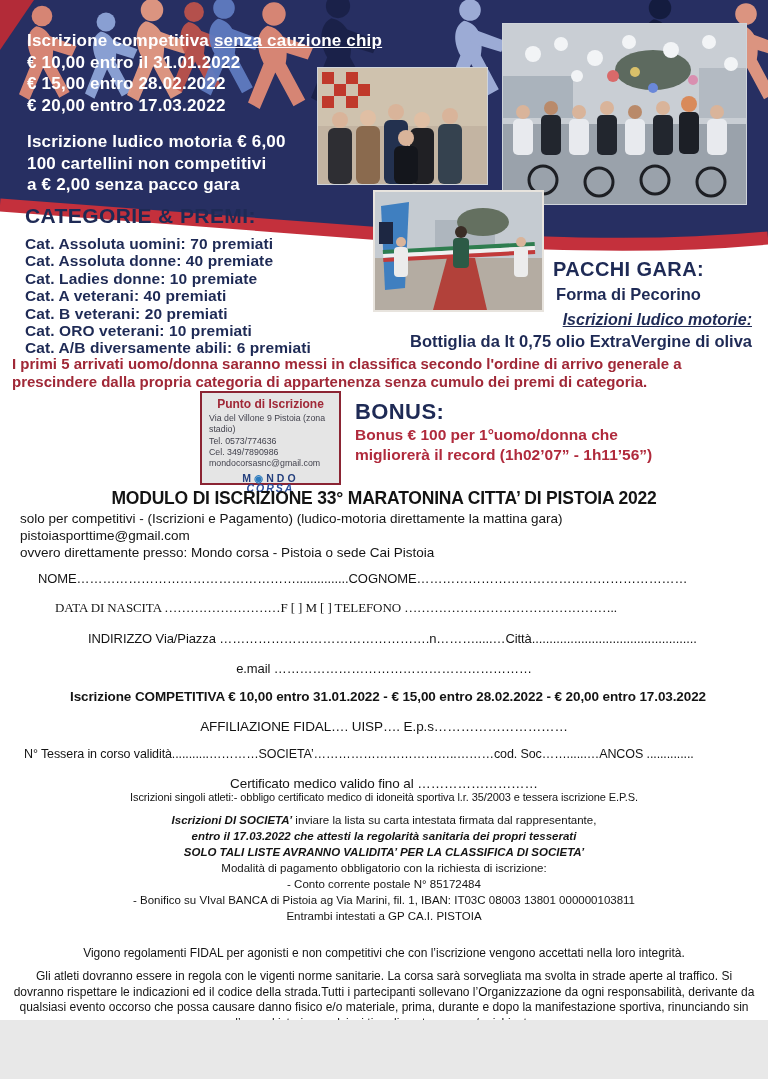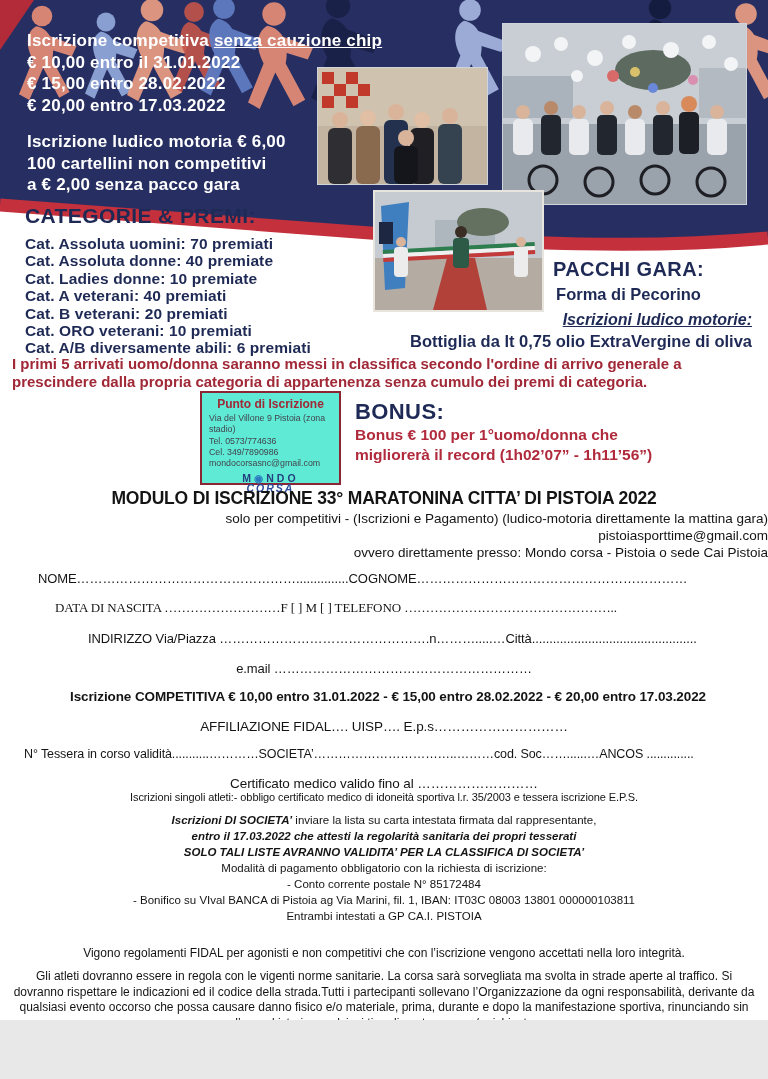--- a/index.html
+++ b/index.html
@@ -28,36 +28,36 @@
   .pacchi { position:absolute; right:22px; top:258px; width:235px; text-align:center;
             color:#1e2a55; font-weight:bold; }
   .pacchi-title { font-size:20px; letter-spacing:0.4px; }
   .pacchi-item  { font-size:16.5px; margin-top:4px; }
   .ludico { position:absolute; right:16px; top:311px; width:380px; text-align:right;
             color:#1e2a55; font-weight:bold; }
   .ludico-title { font-size:16px; font-style:italic; text-decoration:underline; }
   .ludico-item  { font-size:16.5px; margin-top:3px; }
   
   .punto-box { position:absolute; left:200px; top:391px; width:141px; height:94px;
-               border:2px solid #8b2433; background:#5eead4; box-sizing:border-box; padding:4px 7px 0; }
+               border:2px solid #8b2433; background:#e5e5e5; box-sizing:border-box; padding:4px 7px 0; }
   .punto-title { color:#a02837; font-weight:bold; font-size:12px; text-align:center; margin-bottom:2px; }
   .punto-line  { font-size:8.8px; color:#43434e; line-height:11.3px; }
   .punto-logo  { text-align:center; margin-top:3px; line-height:10px; }
   .logo-top    { font-size:10.5px; font-weight:bold; color:#25407e; letter-spacing:3px; }
   .logo-globe  { color:#2b7bbf; }
   .logo-bottom { display:block; font-size:10.5px; font-weight:bold; font-style:italic;
                  color:#2b4d9b; letter-spacing:2px; }
   .bonus { position:absolute; left:355px; top:399px; }
   .bonus-title { color:#1e2a55; font-weight:bold; font-size:22px; letter-spacing:0.4px; }
   .bonus-line  { color:#b02a3c; font-weight:bold; font-size:15.5px; line-height:19.5px; }
   .bonus-line:first-of-type { margin-top:6px; }
   
   .form { position:absolute; left:0; top:488px; width:768px; color:#141414; }
   .f-title { text-align:center; font-weight:bold; font-size:17.5px; letter-spacing:-0.2px; }
-  .f-sub   { text-align:right; font-size:13.5px; margin-top:2px; }
+  .f-sub   { text-align:left; font-size:13.5px; margin-top:2px;padding-left:20px; }
   .f-line  { font-size:13px; letter-spacing:-0.1px; white-space:nowrap; overflow:hidden; }
   .l-nome      { margin:11px 0 0 38px; }
   .l-nascita   { margin:14px 0 0 55px;font-family:Liberation Serif, serif; }
   .l-indirizzo { margin:15px 0 0 88px; }
   .l-email     { text-align:center; margin-top:15px; }
   .l-comp      { text-align:center; font-weight:bold; font-size:13.5px; margin-top:13px;padding-left:8px; }
   .l-aff       { text-align:center; font-size:13.5px; margin-top:15px; }
   .l-tess      { margin:13px 0 0 24px; font-size:12.5px; }
   .l-cert      { text-align:center; font-size:13.5px; margin-top:15px; }
   .l-singoli   { text-align:center; font-size:11px; white-space:normal; }

